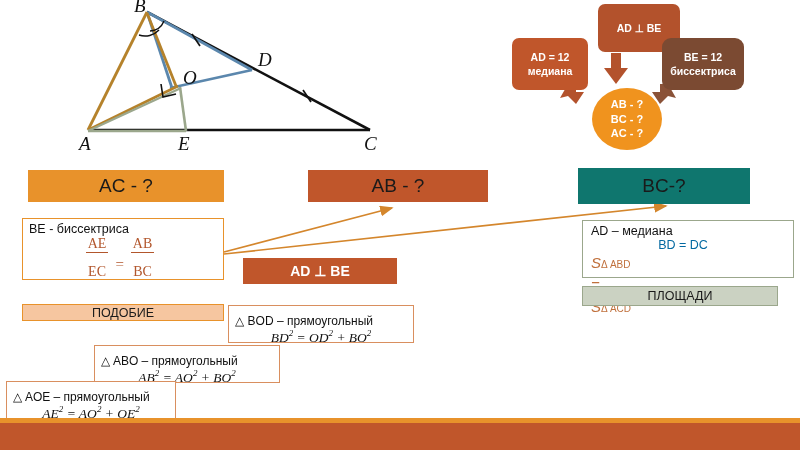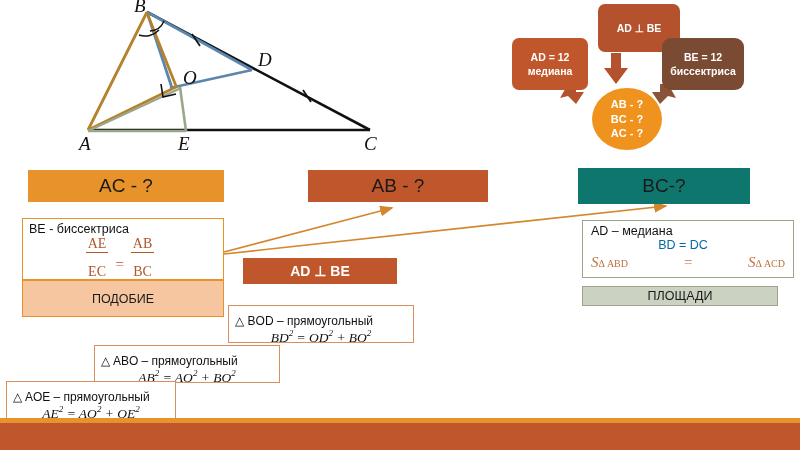--- a/index.html
+++ b/index.html
@@ -49,28 +49,28 @@
   .fraction-row{display:flex;align-items:center;justify-content:center;
                 gap:7px;margin-top:1px;padding-right:12px;
                 font-family:"Liberation Serif",serif;color:#B2562C;font-size:14px;}
   .frac{display:inline-flex;flex-direction:column;align-items:center;line-height:1.05;}
   .frac .num{padding:0 2px;}
   .frac .den{padding:12px 2px;border-top:1.3px solid #B2562C;}
   .eqsign{font-size:15px;color:#B2562C;}
 
   
   .areas-row{display:flex;align-items:baseline;justify-content:space-between;gap:5px;
-             font-family:Liberation Serif, serif;font-style:italic;
-             color:#C0703C;font-size:15px;margin-top:2px;padding-right:8px;}
+             font-family:Liberation Sans, sans-serif;font-style:italic;
+             color:#C0703C;font-size:15px;margin-top:2px;padding-right:8px;flex-direction:column;}
   .areas-row .sub{font-size:10px;font-style:normal;}
 
   
   .tag{position:absolute;display:flex;align-items:center;justify-content:center;
        font-size:12.5px;color:#1a1a1a;box-sizing:border-box;}
-  .tag-podobie{left:22px;top:280px;width:202px;height:37px;background:#F6C6A0;
+  .tag-podobie{left:22px;top:304px;width:202px;height:17px;background:#F6C6A0;
                border:1px solid #E8922B;}
   .tag-ploshadi{left:582px;top:286px;width:196px;height:20px;background:#CBD2C2;
                 border:1px solid #9BA78C;}
 
   
   .bar-adbe{position:absolute;left:243px;top:258px;width:154px;height:26px;
             background:#C0562B;color:#fff;font-size:14px;font-weight:bold;
             display:flex;align-items:center;justify-content:center;}
 
   

